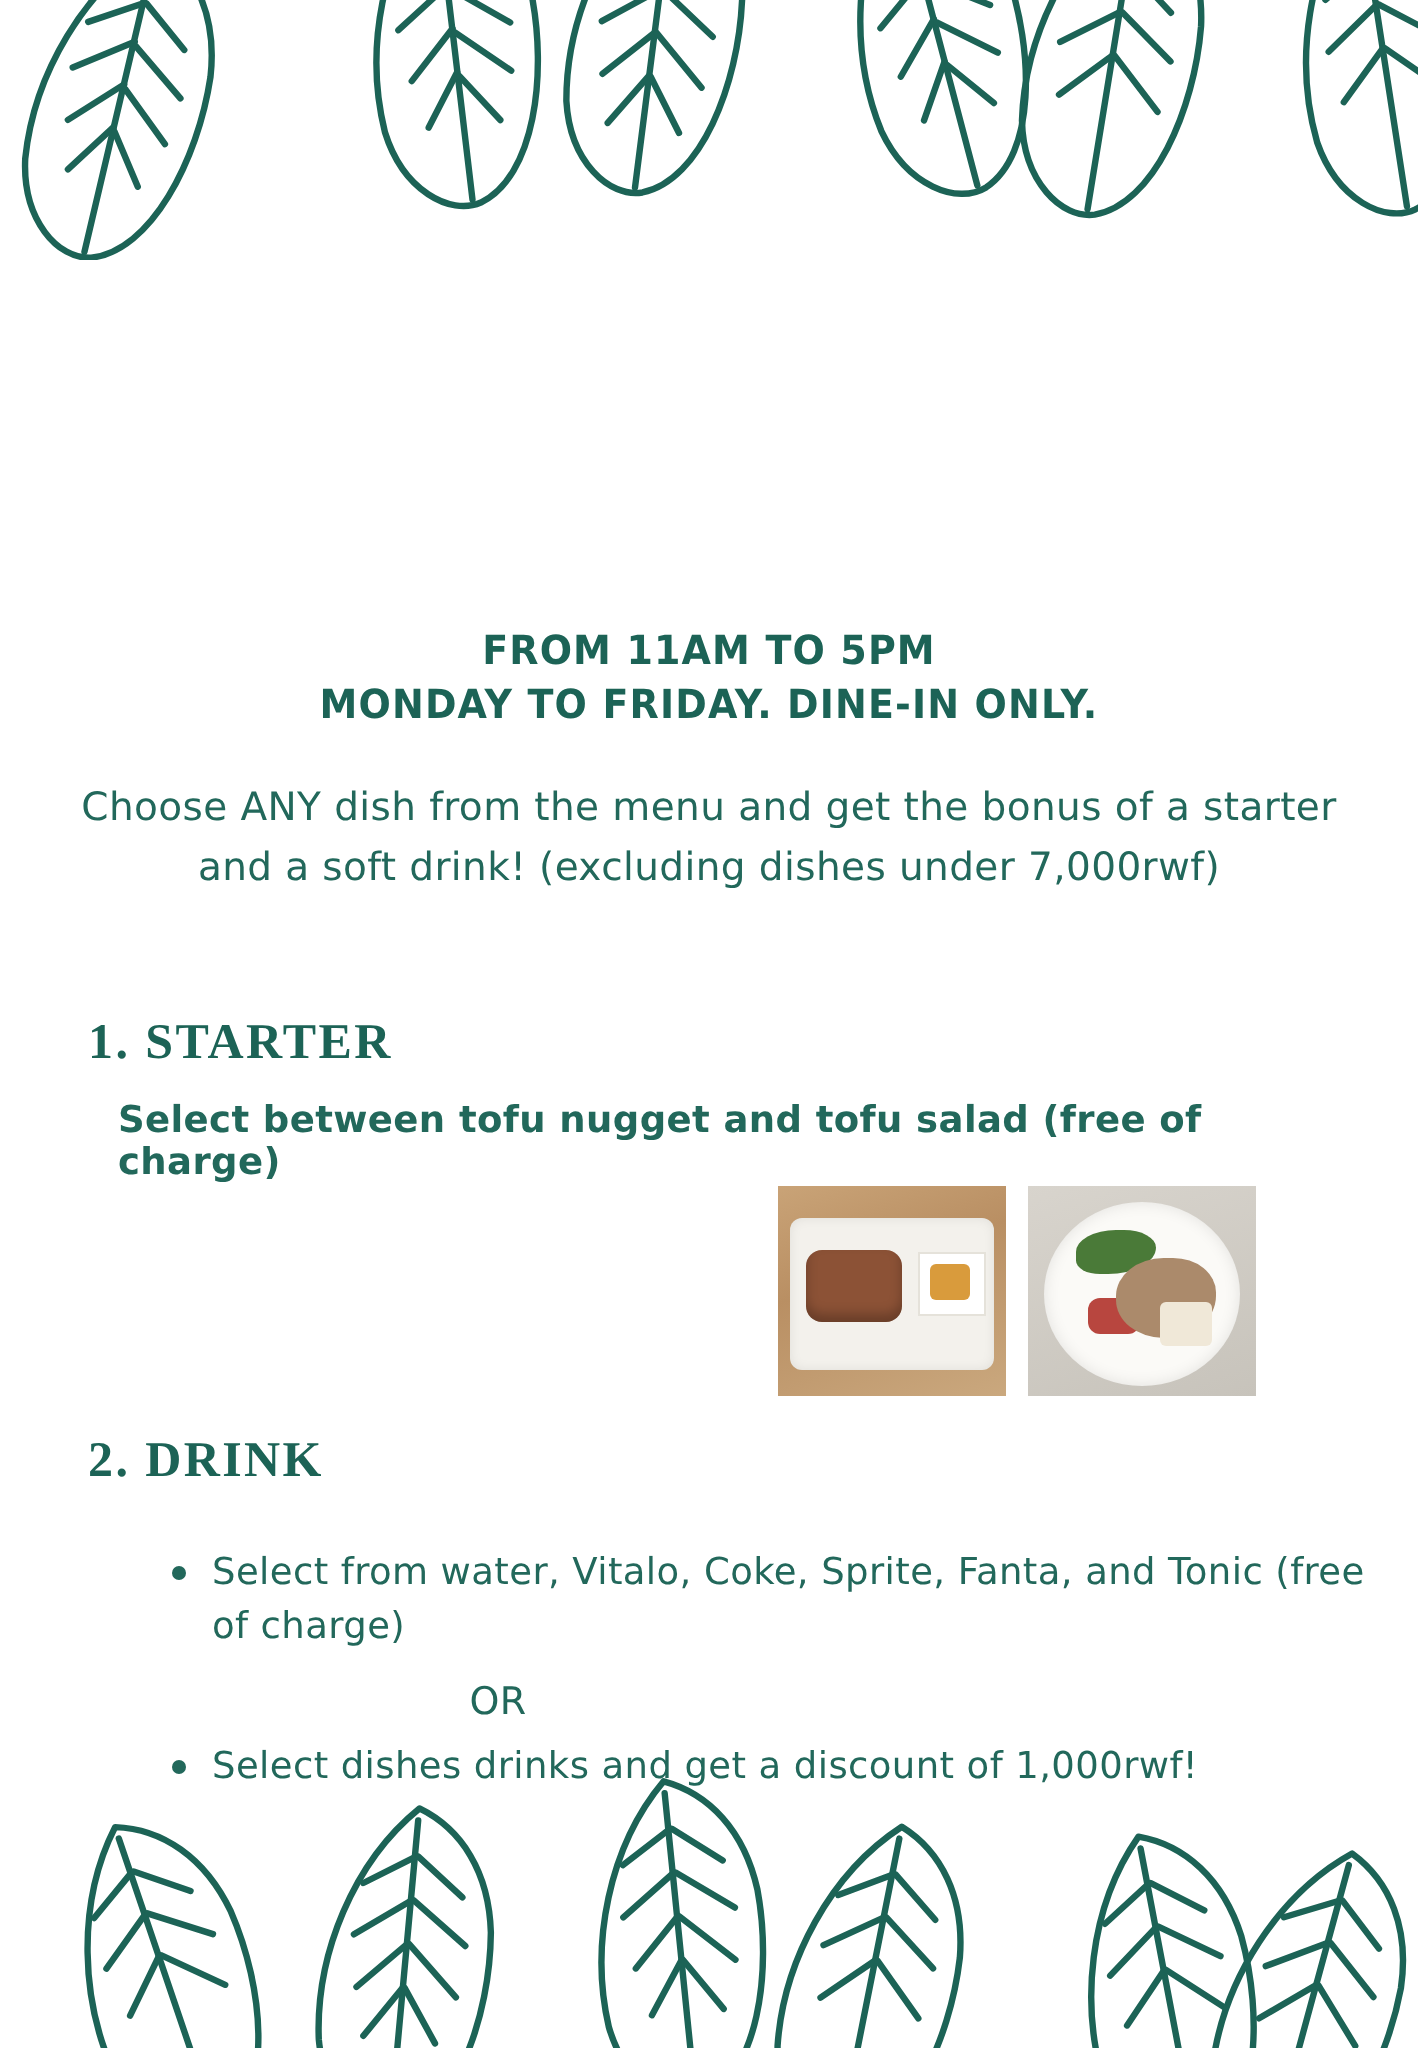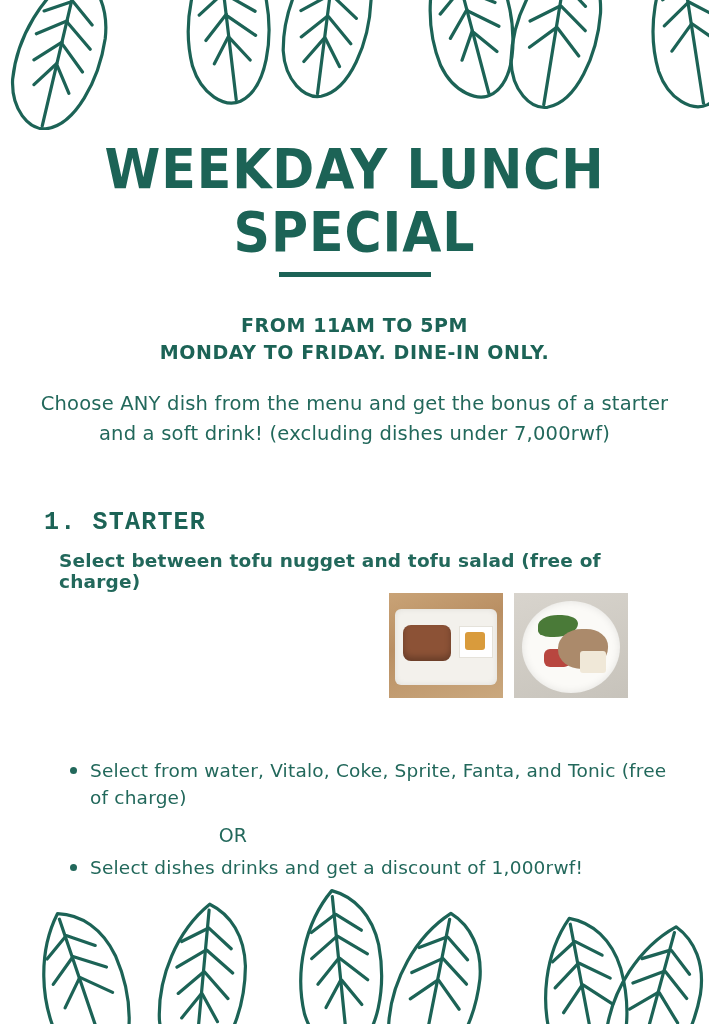--- a/index.html
+++ b/index.html
@@ -85,21 +85,21 @@
     width: 629px;
     text-align: center;
     font-family: "DejaVu Sans", sans-serif;
     font-size: 19.5px;
     line-height: 1.55;
     color: #22685b;
     letter-spacing: 0.2px;
   }
 
   .section-heading {
-    font-family: Liberation Mono, monospace;
+    font-family: Liberation Serif, serif;
     font-weight: 700;
     font-size: 25px;
     letter-spacing: 1.2px;
     color: #1c6356;
   }
   .sec-starter {
     position: absolute;
     top: 508px;
     left: 44px;
   }
@@ -176,21 +176,21 @@
   .sec-drink {
     position: absolute;
     top: 717px;
     left: 44px;
   }
   .drink-list {
     position: absolute;
     top: 758px;
     left: 62px;
     width: 612px;
-    margin: 0;
+    margin: 16px;
     padding: 0;
     list-style: none;
     font-family: "DejaVu Sans", sans-serif;
     font-size: 18.5px;
     color: #22685b;
     letter-spacing: 0.2px;
     line-height: 1.45;
   }
   .drink-list li.bullet {
     position: relative;
@@ -262,25 +262,20 @@
         <g transform="translate(630,-46) rotate(-8)">
           <path d="M50 0 C20 30 6 78 12 120 C18 150 40 165 56 160 C84 150 96 100 92 58 C88 28 72 8 50 0 Z"></path>
           <path d="M50 6 L52 158"></path>
           <path d="M51 34 L26 50 M51 56 L24 76 M51 78 L28 102"></path>
           <path d="M52 34 L76 52 M52 56 L80 76 M52 78 L78 102"></path>
         </g>
       </g>
     </svg>
   </div>
 
-  <div class="title-block">
-    <div class="title-line l1">WEEKDAY LUNCH</div>
-    <div class="title-line l2">SPECIAL</div>
-    <div class="title-underline"></div>
-  </div>
 
   <div class="subtitle">
     <div>FROM 11AM TO 5PM</div>
     <div>MONDAY TO FRIDAY. DINE-IN ONLY.</div>
   </div>
 
   <div class="intro">Choose ANY dish from the menu and get the bonus of a starter and a soft drink! (excluding dishes under 7,000rwf)</div>
 
   <div class="section-heading sec-starter">1. STARTER</div>
   <div class="starter-text">Select between tofu nugget and tofu salad (free of charge)</div>
@@ -294,20 +289,21 @@
     </div>
     <div class="photo p2">
       <div class="bowl"></div>
       <div class="green1"></div>
       <div class="red1"></div>
       <div class="sauce"></div>
       <div class="tofu"></div>
     </div>
   </div>
 
+  <div class="section-heading sec-drink">2. DRINK</div>
   <ul class="drink-list">
     <li class="bullet">Select from water, Vitalo, Coke, Sprite, Fanta, and Tonic (free of charge)</li>
     <li class="or">OR</li>
     <li class="bullet">Select dishes drinks and get a discount of 1,000rwf!</li>
   </ul>
 
   <div class="leaves-bottom">
     <svg width="709" height="135" viewBox="0 0 709 135" xmlns="http://www.w3.org/2000/svg">
       <g fill="none" stroke="#1c6356" stroke-width="3.2" stroke-linecap="round" stroke-linejoin="round">
         <g transform="translate(10,40) rotate(-18)">

